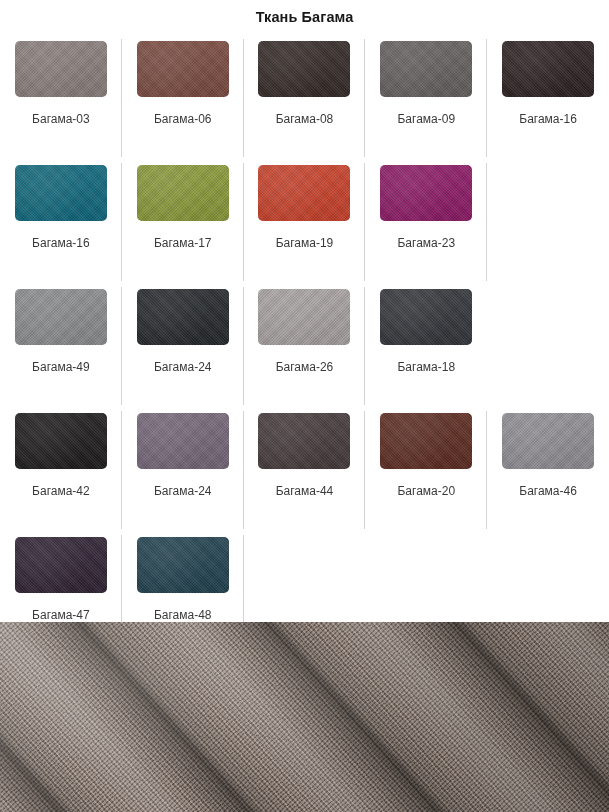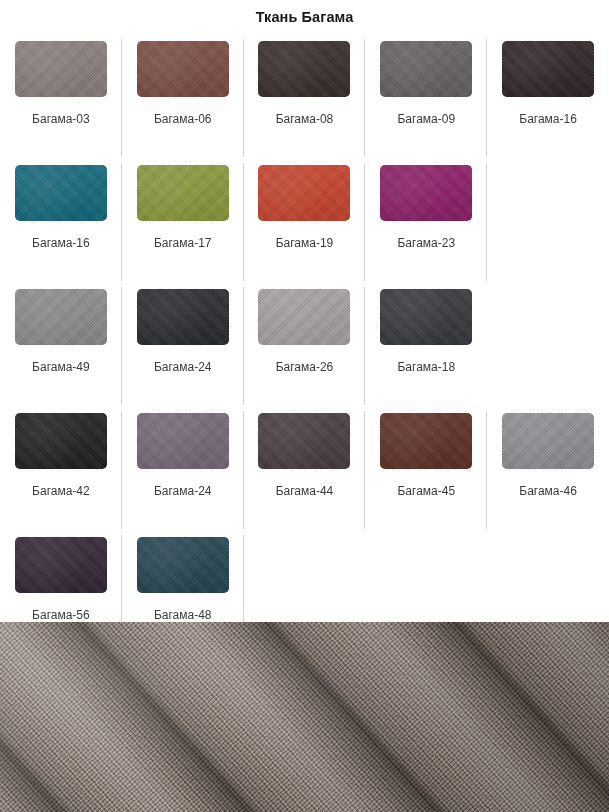--- a/index.html
+++ b/index.html
@@ -233,31 +233,31 @@
         <div class="cell sep">
           <div class="swatch" style="background-color: rgb(117, 103, 120);"></div>
           <div class="label">Багама-24</div>
         </div>
         <div class="cell sep">
           <div class="swatch" style="background-color: rgb(69, 58, 60);"></div>
           <div class="label">Багама-44</div>
         </div>
         <div class="cell sep">
           <div class="swatch" style="background-color: rgb(93, 44, 33);"></div>
-          <div class="label">Багама-45</div>
+          <div class="label">Багама-20</div>
         </div>
         <div class="cell">
           <div class="swatch" style="background-color: rgb(145, 143, 149);"></div>
           <div class="label">Багама-46</div>
         </div>
       </div>
       <div class="row">
         <div class="cell sep">
           <div class="swatch" style="background-color: rgb(47, 34, 52);"></div>
-          <div class="label">Багама-56</div>
+          <div class="label">Багама-47</div>
         </div>
         <div class="cell sep">
           <div class="swatch" style="background-color: rgb(33, 66, 79);"></div>
           <div class="label">Багама-48</div>
         </div>
         <div class="cell empty">
           <div class="swatch"></div>
           <div class="label"></div>
         </div>
         <div class="cell empty">

